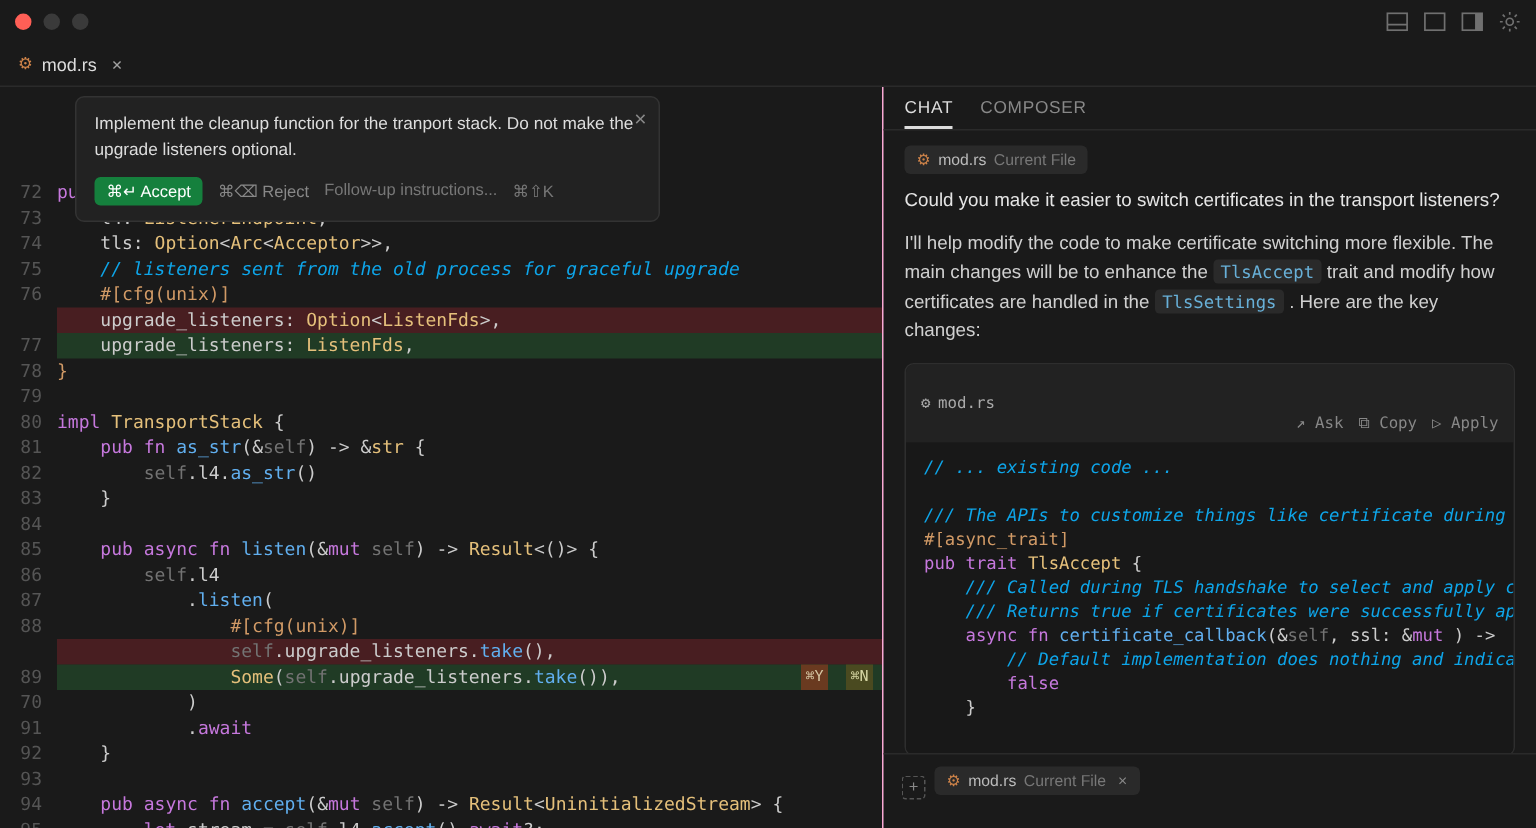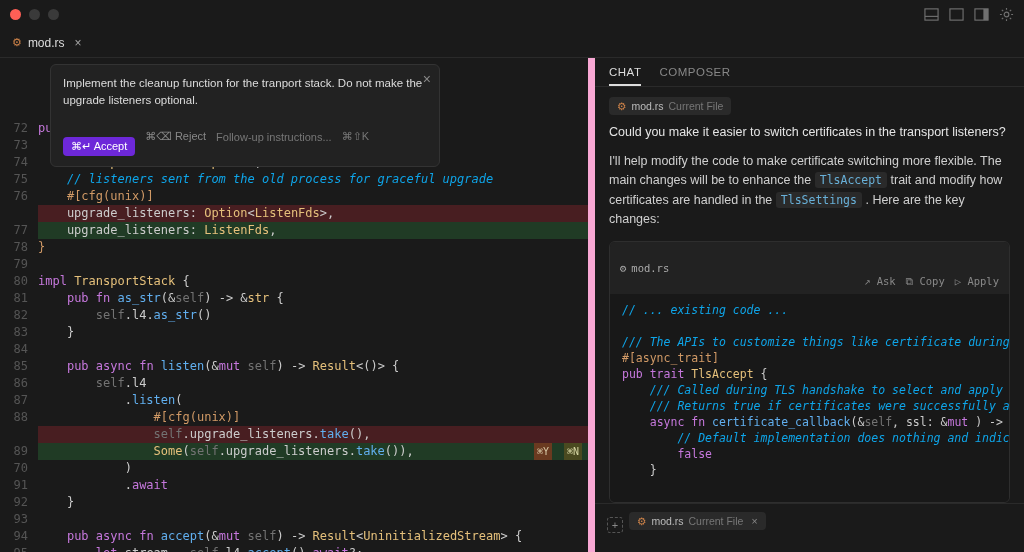--- a/index.html
+++ b/index.html
@@ -55,21 +55,21 @@
 }
 .editor-pane {
   width: 628px;
   display: flex;
   flex-direction: column;
   position: relative;
   overflow: hidden;
 }
 .chat-pane {
   width: 436px;
-  border-left: 7px solid #f9a8d4;
+  border-left: 1px solid #f9a8d4;
   background: #1a1a1a;
   display: flex;
   flex-direction: column;
 }
 
 .inline-box {
   position: absolute;
   top: 6px;
   left: 50px;
   width: 390px;
@@ -88,27 +88,26 @@
 }
 .inline-box-text { color: #ddd; line-height: 1.5; font-size: 11.5px; }
 .inline-box-actions {
   display: flex;
   align-items: center;
   gap: 10px;
   margin-top: 8px;
   font-size: 11px;
 }
 .btn-accept {
-  background: #6d28d9;
+  background: #15803d;
   color: #fff;
   padding: 3px 8px;
   border-radius: 4px;
   cursor: pointer;
   font-size: 11px;
-  margin-top: 19px;
 }
 .btn-reject { color: #888; cursor: pointer; }
 .followup { color: #777; }
 .shortcut { color: #777; }
 
 .code-area {
   display: flex;
   font-family: "SF Mono", Menlo, Consolas, monospace;
   font-size: 12px;
   line-height: 17px;

